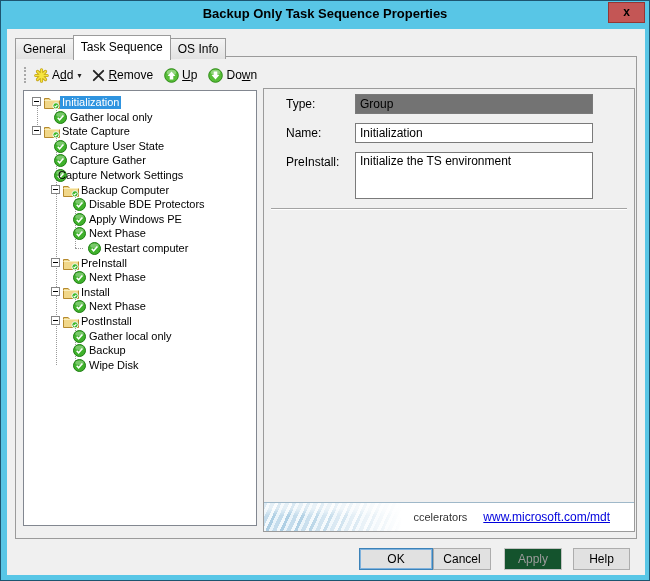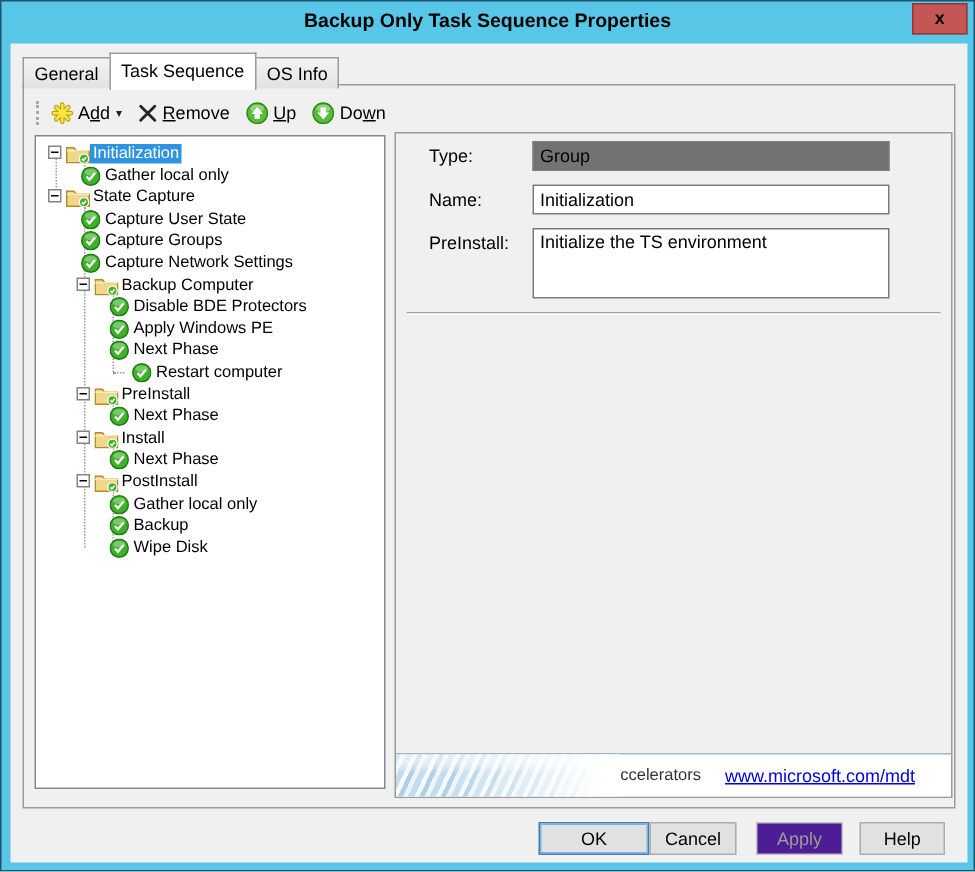--- a/index.html
+++ b/index.html
@@ -85,21 +85,21 @@
   .ms-tagline{font-size:11px;color:#333;margin-right:16px;}
   .ms-link{font-size:12px;color:var(--link,#0000dd);text-decoration:underline;margin-right:24px;white-space:nowrap;}
 
   
   .btn{
     position:absolute;top:519px;height:22px;font-size:12px;color:#000;
     background:#e1e1e1;border:1px solid #adadad;text-align:center;line-height:20px;cursor:default;
     font-family:"Liberation Sans",sans-serif;
   }
   .btn.focused{border:1px solid #3c82b8;box-shadow:inset 0 0 0 1px #7fb2dd;}
-  .btn.disabled{color:#9b9b9b;background:#4c1d95;border-color:#c3c3c3;text-align:center;}
+  .btn.disabled{color:#9b9b9b;background:#14532d;border-color:#c3c3c3;text-align:center;}
   .btn:nth-child(1){left:352px;width:74px;}
   .btn:nth-child(2){left:426px;width:58px;}
   .btn:nth-child(3){left:497px;width:58px;}
   .btn:nth-child(4){left:566px;width:57px;}
 </style>
 </head>
 <body>
 
 <div class="window" style="--frame: #58c6e6; --selection: #2f94e0; --link: #0000dd; --close: #c45655;">
   <div class="titlebar">
@@ -218,29 +218,29 @@
                 <path d="M3.7 6.7 l1.9 2.1 l3.8 -4.4" stroke="#fff" stroke-width="1.5" fill="none"></path>
               </svg></span>
             <span class="lbl" style="left: 44px;">Capture User State</span>
           </div>
           <div class="trow" style="top: 62.4px;">
             <span class="ticon" style="left: 30px; top: 1px;"><svg width="13" height="13" viewBox="0 0 13 13">
                 <circle cx="6.5" cy="6.5" r="6" fill="#3fb12b" stroke="#1e7d12"></circle>
                 <ellipse cx="6.5" cy="3.8" rx="4.2" ry="2.2" fill="#ffffff" opacity="0.3"></ellipse>
                 <path d="M3.7 6.7 l1.9 2.1 l3.8 -4.4" stroke="#fff" stroke-width="1.5" fill="none"></path>
               </svg></span>
-            <span class="lbl" style="left: 44px;">Capture Groups</span>
+            <span class="lbl" style="left: 44px;">Capture Gather</span>
           </div>
           <div class="trow" style="top: 77px;">
             <span class="ticon" style="left: 30px; top: 1px;"><svg width="13" height="13" viewBox="0 0 13 13">
                 <circle cx="6.5" cy="6.5" r="6" fill="#3fb12b" stroke="#1e7d12"></circle>
                 <ellipse cx="6.5" cy="3.8" rx="4.2" ry="2.2" fill="#ffffff" opacity="0.3"></ellipse>
                 <path d="M3.7 6.7 l1.9 2.1 l3.8 -4.4" stroke="#fff" stroke-width="1.5" fill="none"></path>
               </svg></span>
-            <span class="lbl" style="left: 44px;">Capture Network Settings</span>
+            <span class="lbl" style="left: 32px;">Capture Network Settings</span>
           </div>
           <div class="trow" style="top: 91.6px;">
             <span class="exp" style="left: 27px; top: 2px;">
               <i></i>
             </span>
             <span class="ticon" style="left: 39px; top: 1px;"><svg width="16" height="13" viewBox="0 0 16 13">
                 <path d="M0.5 2.5 L5.2 2.5 L6.8 4.5 L15.5 4.5 L15.5 12.5 L0.5 12.5 Z" fill="#f1d789" stroke="#b5892c"></path>
                 <path d="M0.5 4.5 L15.5 4.5" stroke="#f9eebd"></path>
                 <circle cx="12" cy="9.8" r="3.1" fill="#3cb528" stroke="#ffffff" stroke-width="0.9"></circle>
                 <path d="M10.6 9.9 l1 1.1 l1.8 -2.2" stroke="#fff" stroke-width="1.1" fill="none"></path>

